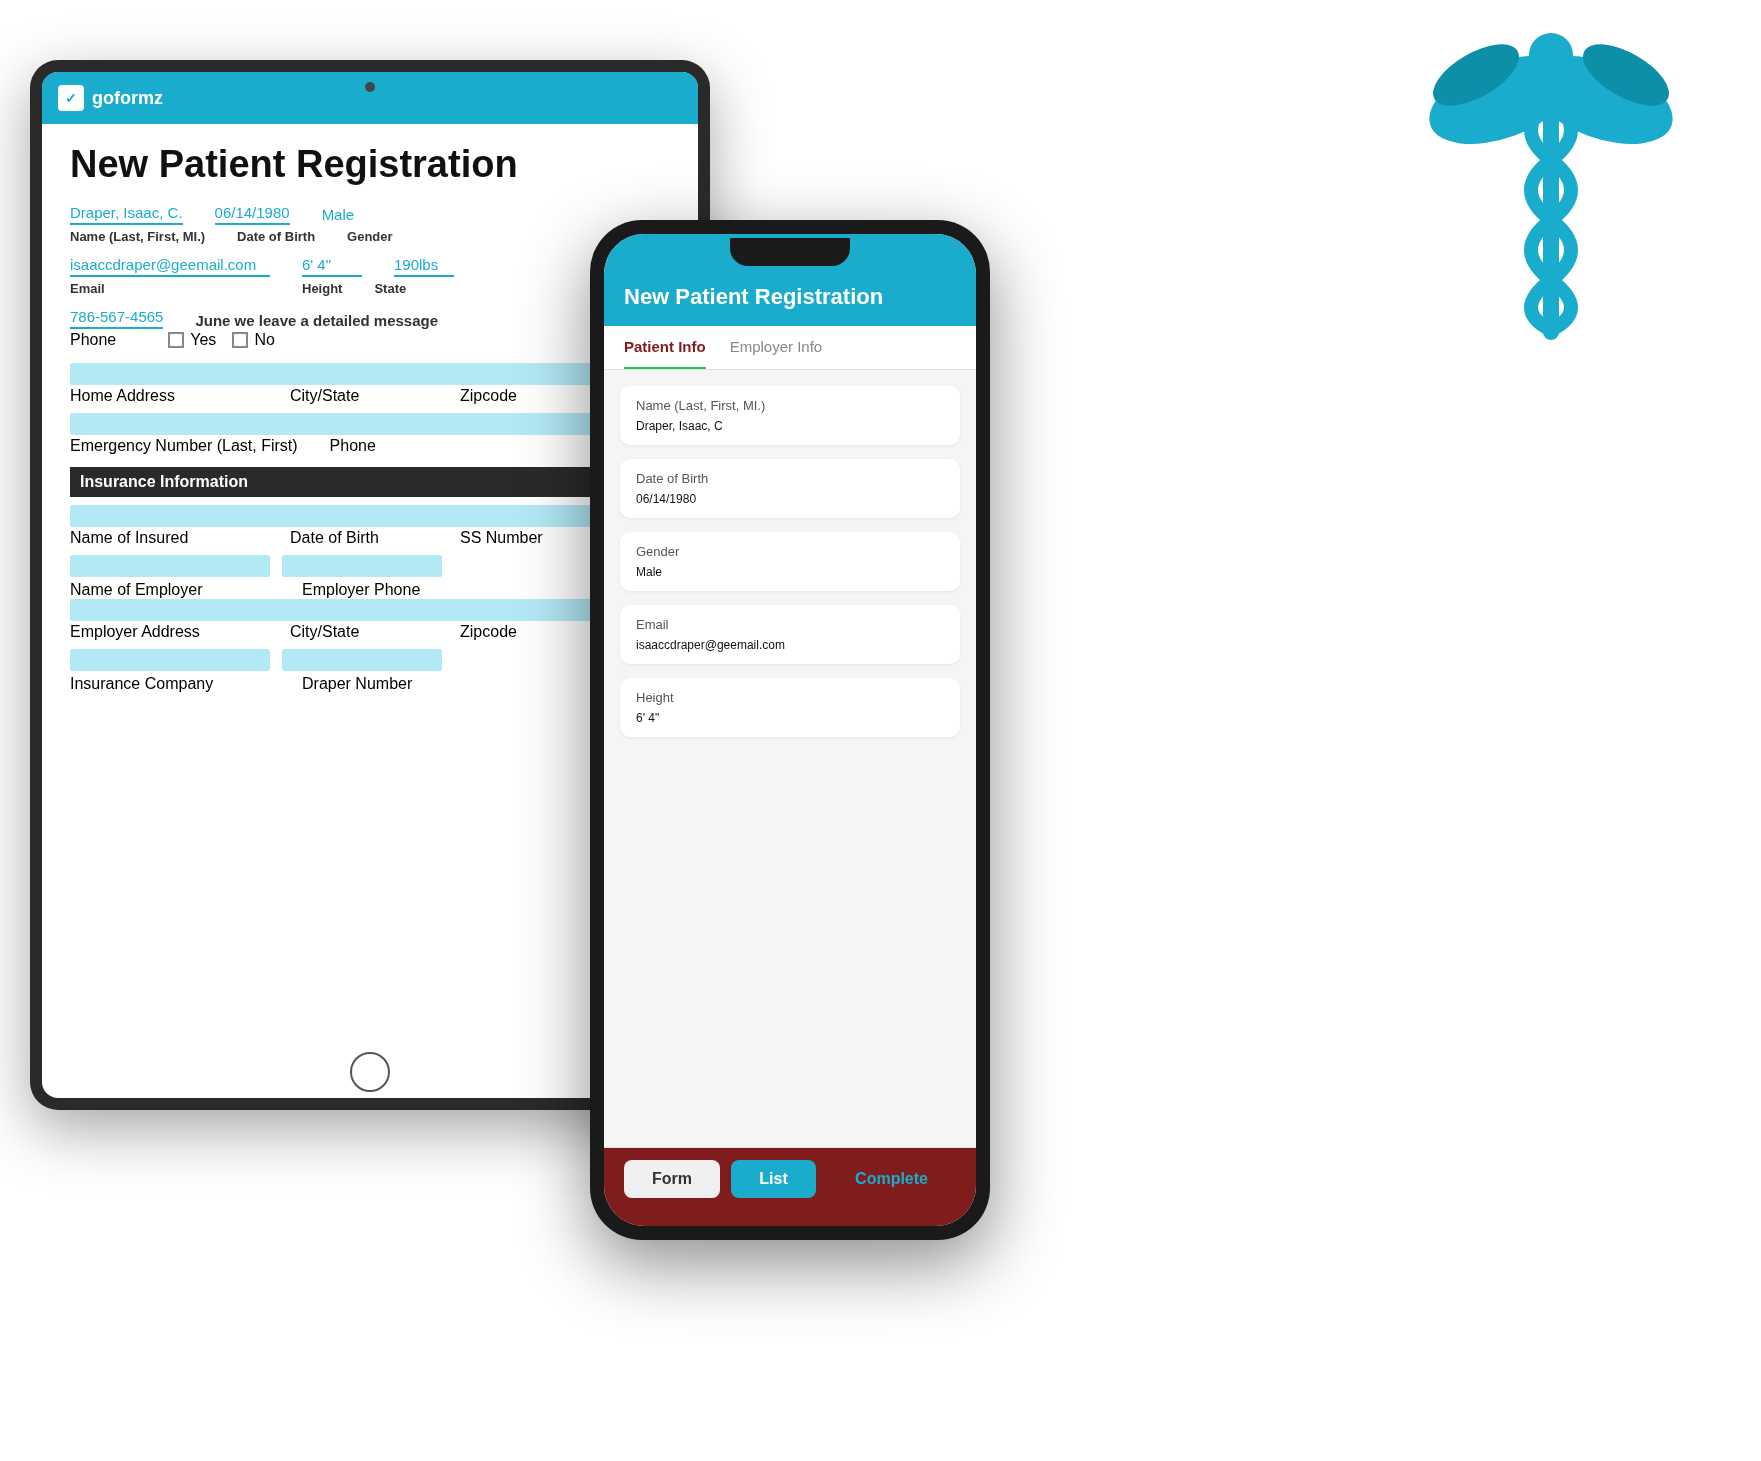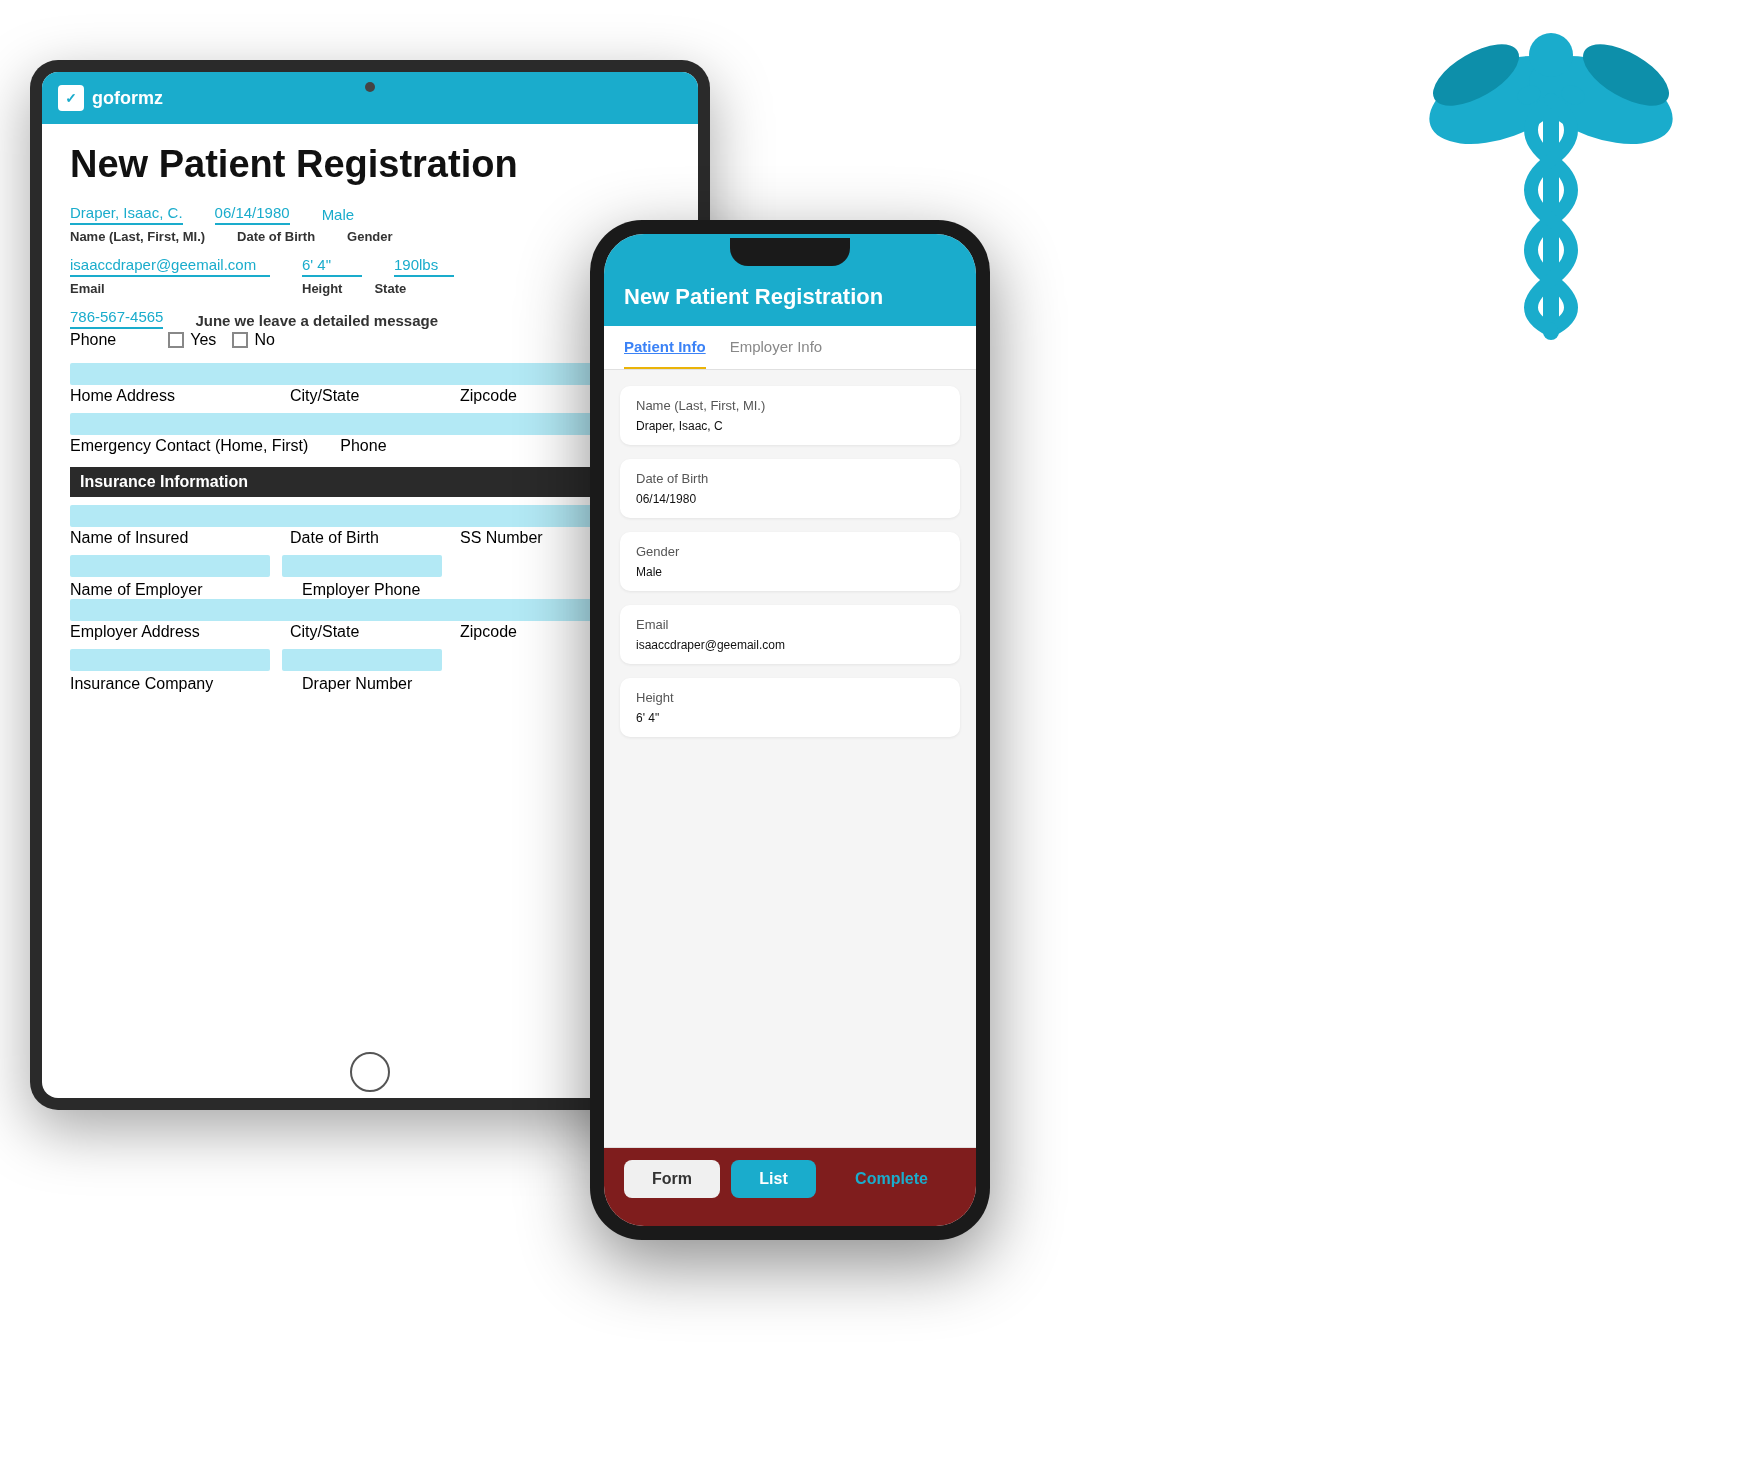--- a/index.html
+++ b/index.html
@@ -198,24 +198,23 @@
     }
     .phone-tab {
       padding: 12px 0;
       margin-right: 24px;
       font-size: 15px;
       color: #888;
       border-bottom: 2px solid transparent;
       cursor: pointer;
     }
     .phone-tab.active {
-      color: #3b82f6;
-      border-bottom: 2px solid #eab308;
+      color: #7f1d1d;
+      border-bottom: 2px solid #22c55e;
       font-weight: bold;
-      text-decoration: underline;
     }
     .phone-body {
       flex: 1;
       overflow: hidden;
       padding: 16px;
       display: flex;
       flex-direction: column;
       gap: 14px;
     }
     .phone-field {
@@ -390,21 +389,21 @@
 
       <div class="field-blue-bar"></div>
       <div class="three-col-labels">
         <span class="col1 flabel">Home Address</span>
         <span class="col2 flabel">City/State</span>
         <span class="col3 flabel">Zipcode</span>
       </div>
 
       <div class="field-blue-bar"></div>
       <div style="display:flex; gap:32px;">
-        <span class="flabel">Emergency Contact (Home, First)</span>
+        <span class="flabel">Emergency Number (Last, First)</span>
         <span class="flabel">Phone</span>
       </div>
 
       <div class="section-divider">Insurance Information</div>
 
       <div class="field-blue-bar"></div>
       <div class="three-col-labels">
         <span class="col1 flabel">Name of Insured</span>
         <span class="col2 flabel">Date of Birth</span>
         <span class="col3 flabel">SS Number</span>

